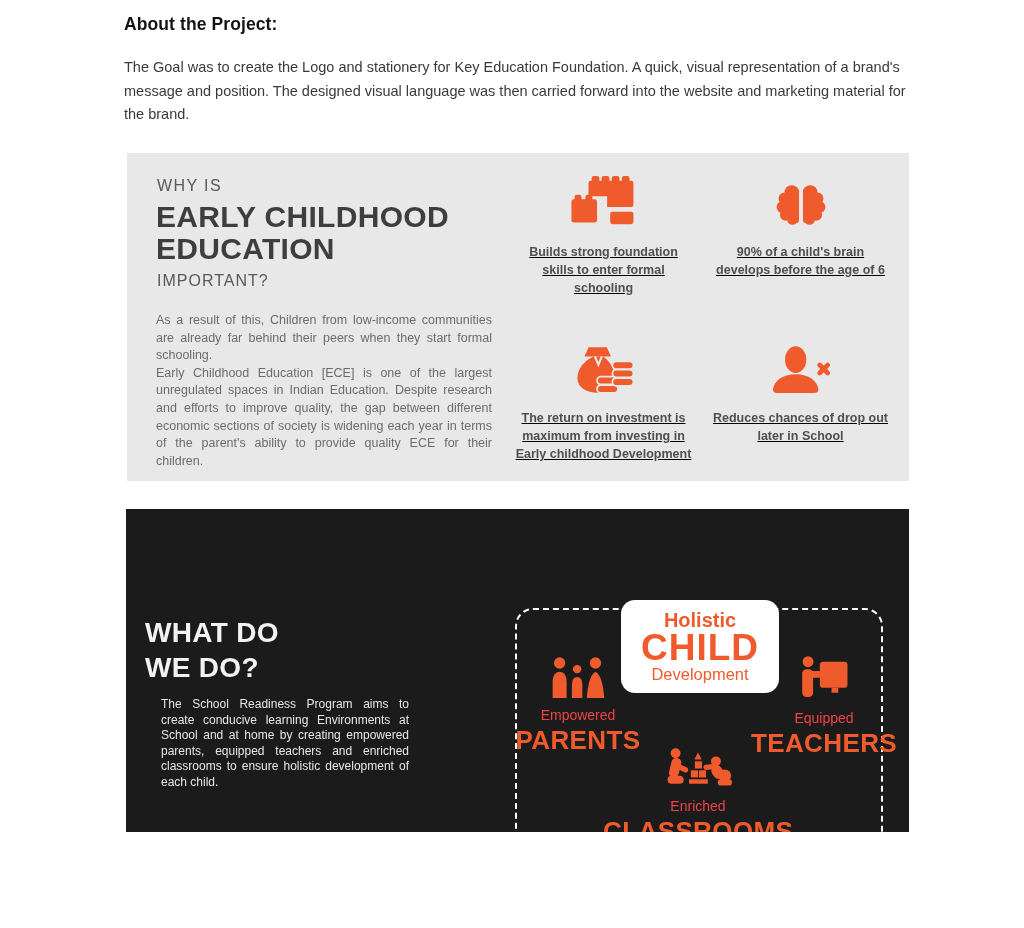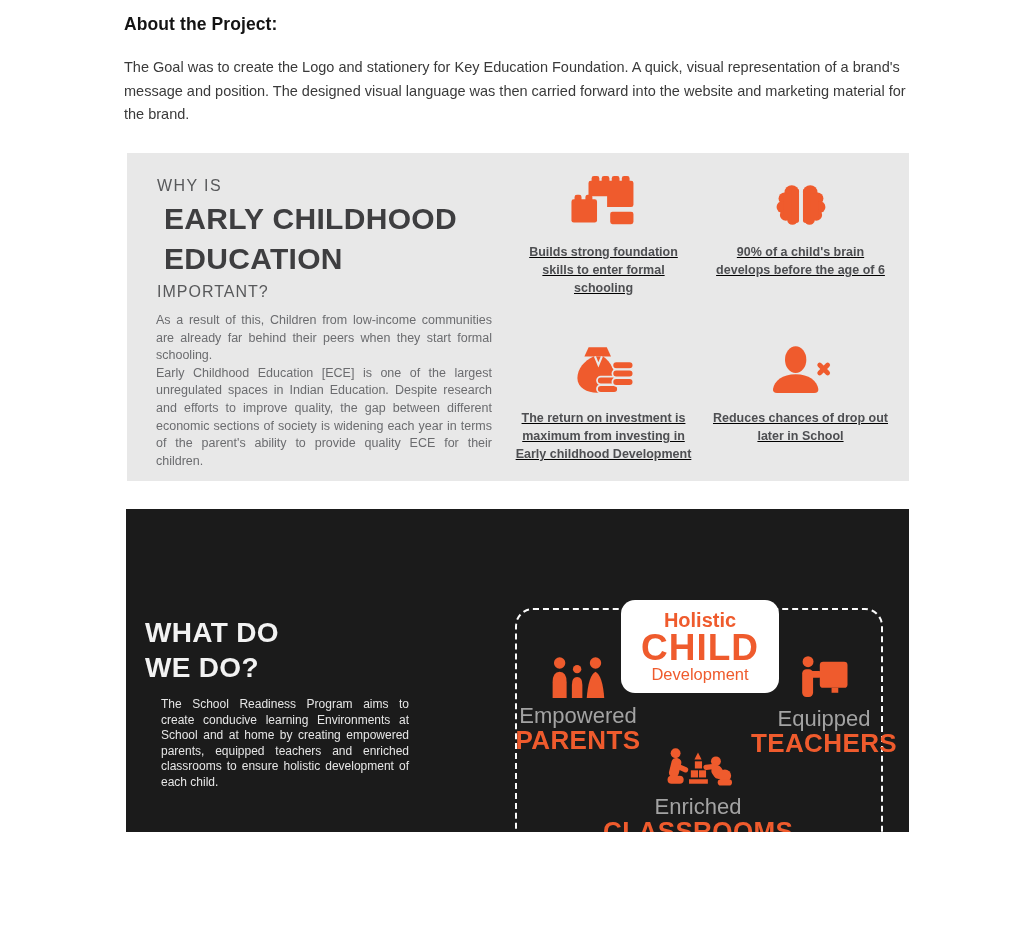--- a/index.html
+++ b/index.html
@@ -16,21 +16,21 @@
     position:absolute;left:124px;top:56px;width:795px;margin:0;
     font-size:14.5px;line-height:23.5px;color:#3a3a3a;
   }
   
   .panel-light{
     position:absolute;left:127px;top:153px;width:782px;height:328px;
     background:var(--light-panel-bg,#E8E8E8);
   }
   .why-head{position:absolute;left:29px;top:24px;}
   .why-pre{font-size:16px;letter-spacing:1.4px;color:#58595B;margin:0 0 6px 1px;}
-  .why-main{font-size:30px;font-weight:bold;line-height:32px;letter-spacing:.3px;color:#3E3E40;margin:8px;}
+  .why-main{font-size:30px;font-weight:bold;line-height:32px;letter-spacing:.3px;color:#3E3E40;margin:0;}
   .why-post{font-size:16px;letter-spacing:1px;color:#58595B;margin:7px 0 0 1px;}
   .why-body{position:absolute;left:29px;top:159px;width:336px;}
   .why-body p{margin:0;font-size:12.5px;line-height:17.6px;color:#6B6C6F;text-align:justify;}
   .facts{
     position:absolute;left:378px;top:14px;width:394px;
     display:grid;grid-template-columns:197px 197px;row-gap:36px;text-decoration:underline;
   }
   .fact{text-align:center;}
   .fact-icon{height:68px;display:flex;align-items:flex-end;justify-content:center;margin-bottom:8px;}
   .fact-caption{margin:0 auto;max-width:180px;font-size:12.5px;font-weight:bold;line-height:18px;color:#4E4F52;}
@@ -50,21 +50,21 @@
   .center-card{
     position:absolute;left:495px;top:55px;width:158px;height:93px;
     background:#ffffff;border-radius:14px;display:flex;flex-direction:column;
     align-items:center;justify-content:center;z-index:2;margin-top:36px;
   }
   .card-l1{font-size:20px;font-weight:bold;color:var(--accent,#EF5B2D);line-height:22px;}
   .card-l2{font-size:37px;font-weight:bold;color:var(--accent,#EF5B2D);line-height:34px;letter-spacing:1px;}
   .card-l3{font-size:16.5px;color:var(--accent,#EF5B2D);line-height:19px;}
   .node{position:absolute;text-align:center;z-index:1;}
   .node-icon{display:flex;justify-content:center;margin-bottom:6px;}
-  .node-label{font-size:22px;color:#a3a3a3;line-height:21px;}
+  .node-label{font-size:14px;color:#ef4444;line-height:21px;}
   .node-emphasis{font-size:26px;font-weight:bold;color:var(--accent,#EF5B2D);line-height:28px;letter-spacing:.4px;}
   
   .accent-fill{fill:var(--accent,#EF5B2D);}
   .lightbg-fill{fill:var(--light-panel-bg,#E8E8E8);}
   .lightbg-stroke{stroke:var(--light-panel-bg,#E8E8E8);}
   .accent-stroke{stroke:var(--accent,#EF5B2D);}
 </style>
 </head>
 <body>
 

